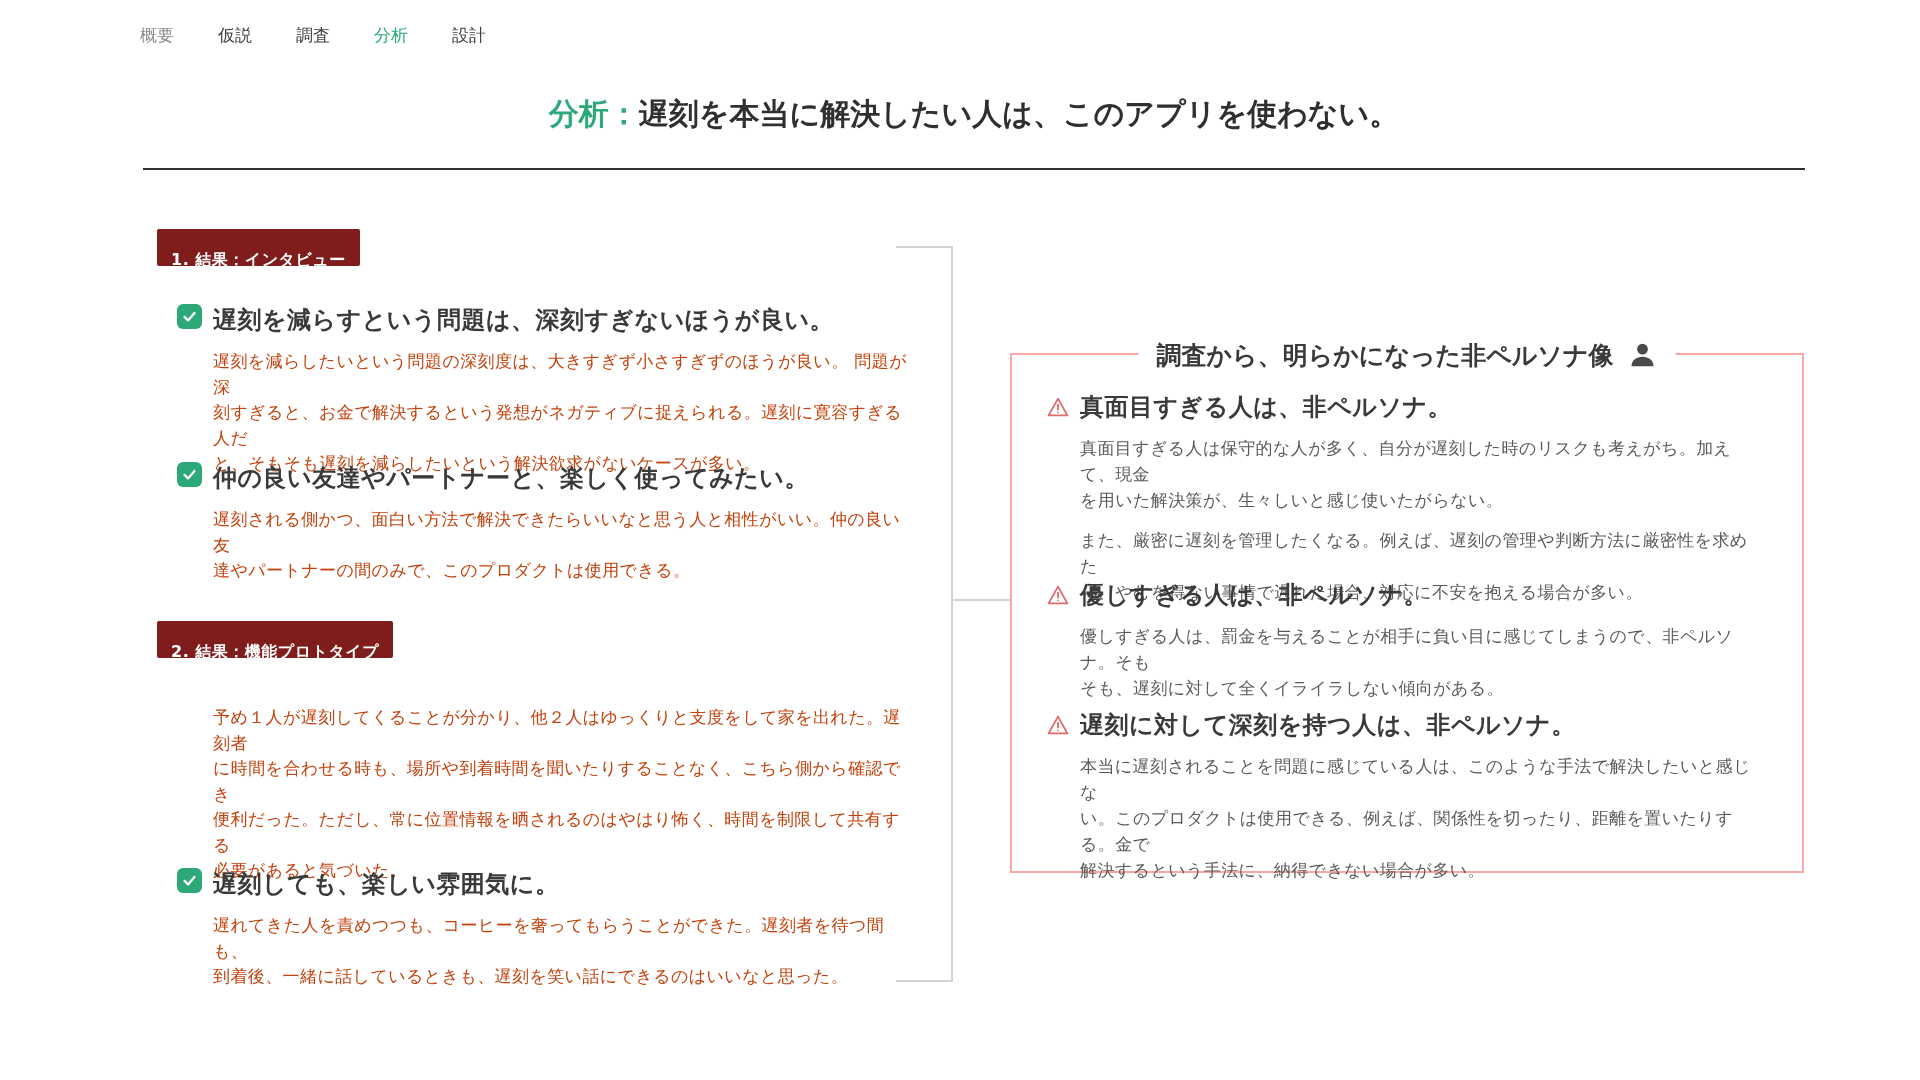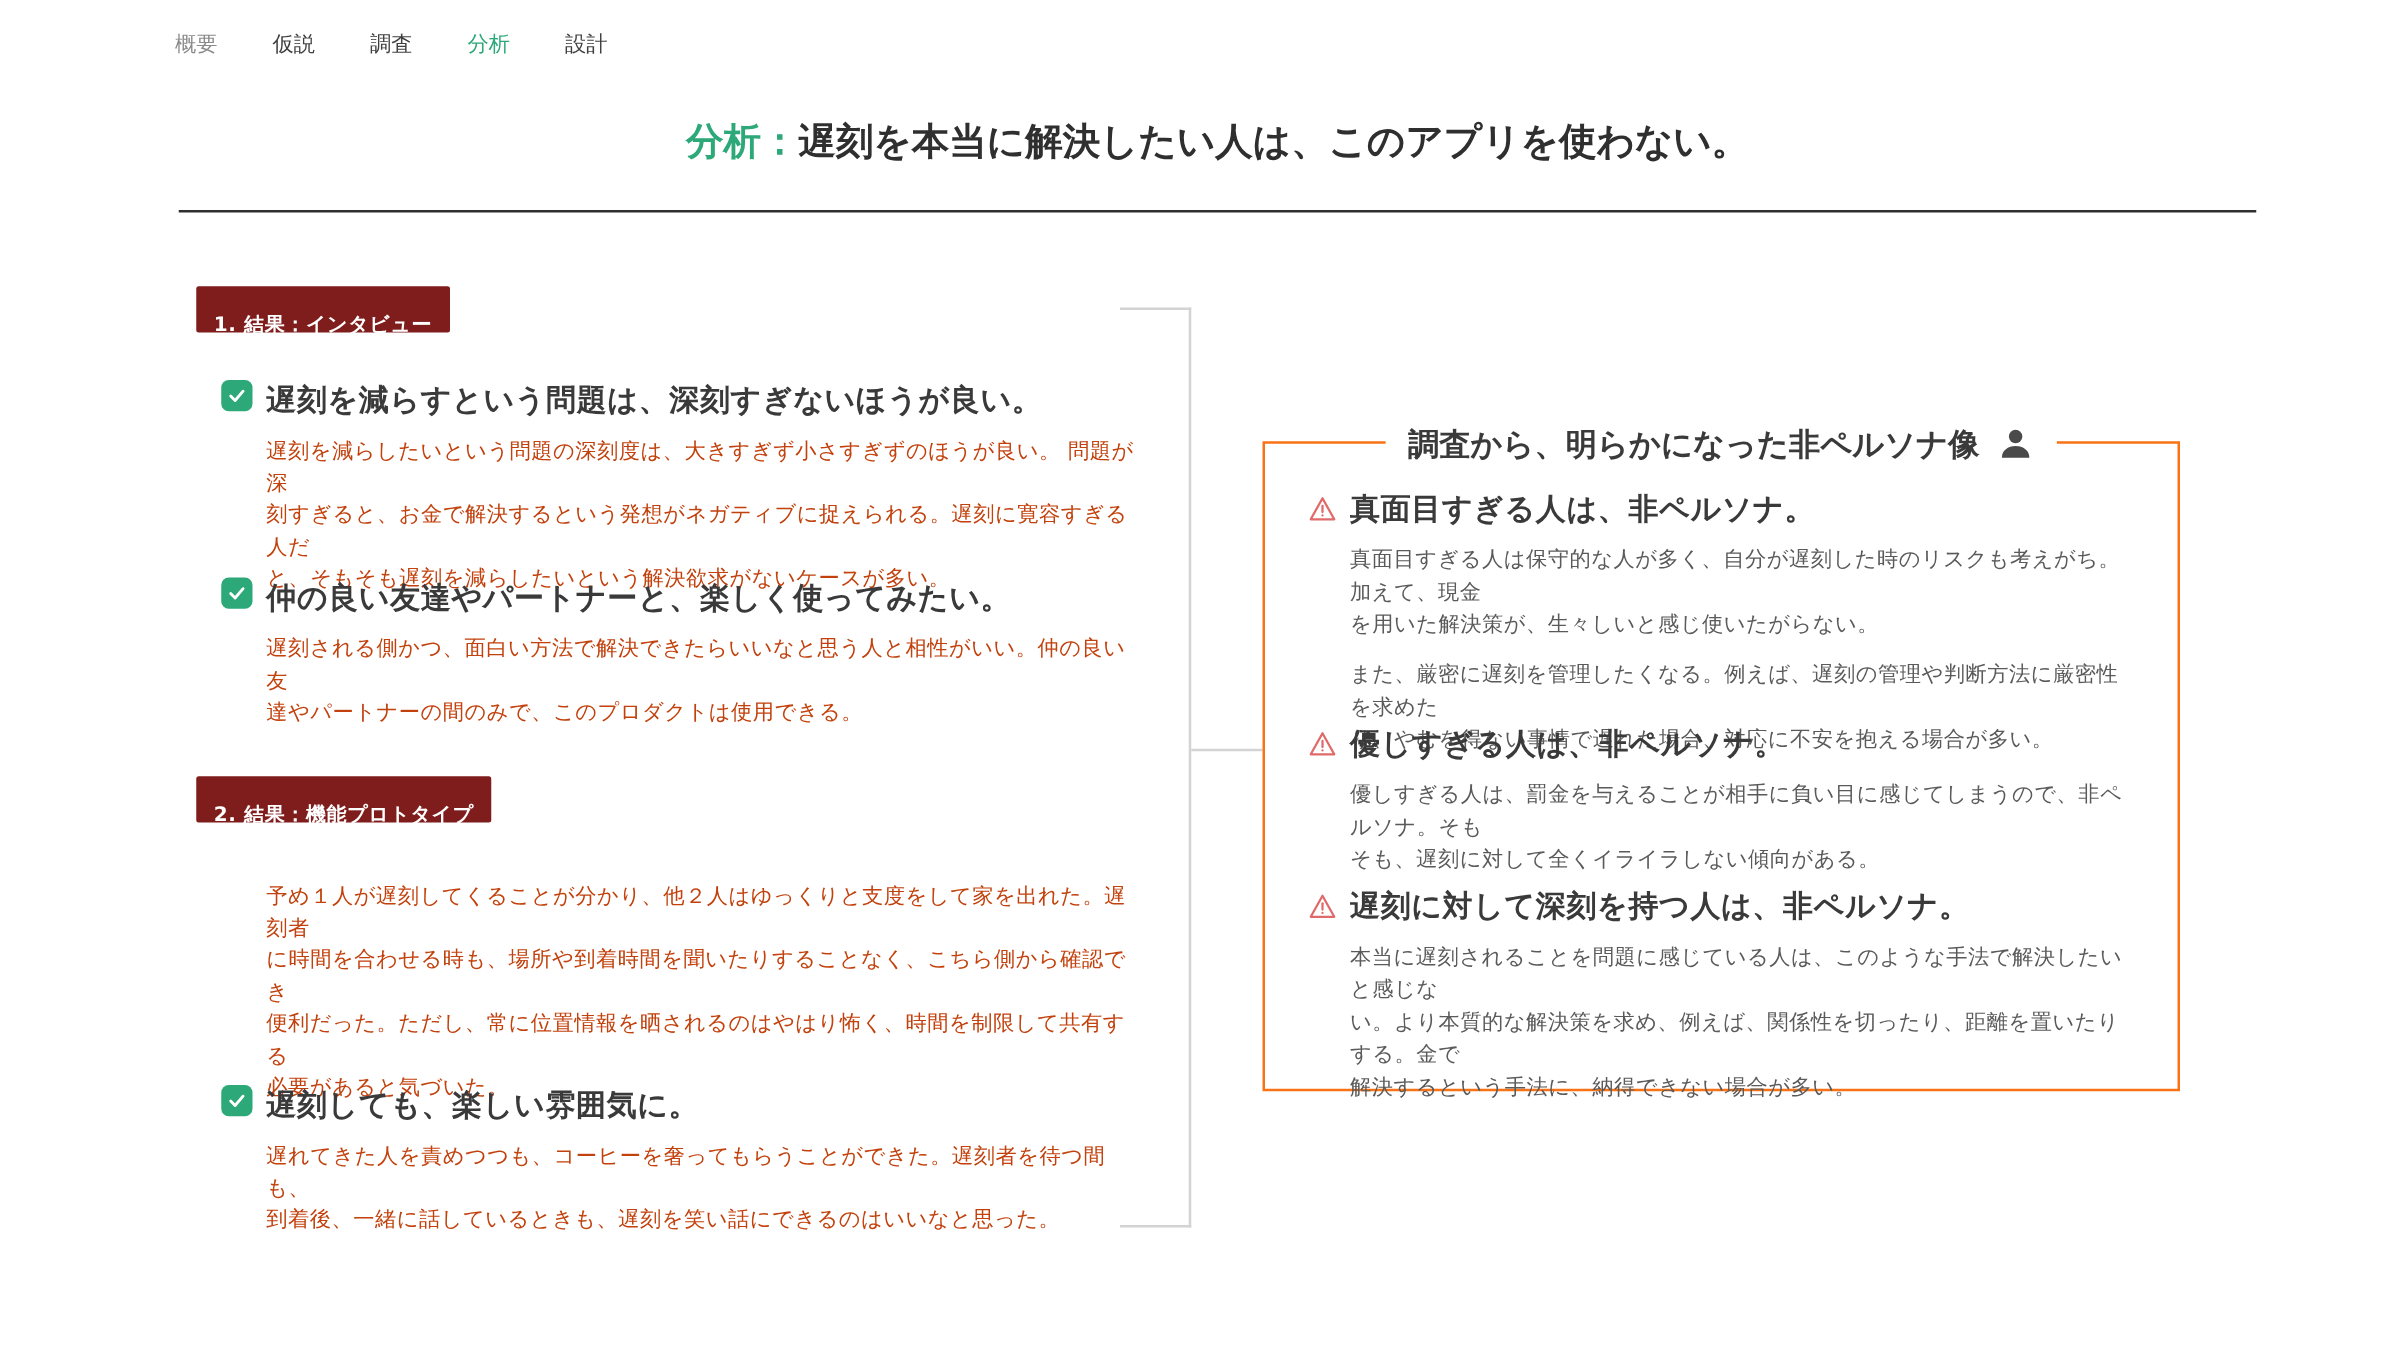--- a/index.html
+++ b/index.html
@@ -32,22 +32,22 @@
     display:flex; align-items:center; justify-content:center; }
   .checkbox svg { width:17px; height:17px; }
   .ci-head h3 { font-size:24px; font-weight:bold; color:#3a3a3a; line-height:32px; letter-spacing:0.5px; }
   .check-item p { margin:13px 0 0 36px; font-size:17px; line-height:25.5px;
     color:#c2410c; white-space:pre-line; letter-spacing:0.4px; }
 
   
   .cline { position:absolute; background:#d3d3d3; }
 
   
-  .panel { position:absolute; left:1010px; top:353px; width:734px; height:520px;
-    border:2px solid #f97316; background:#fff; }
+  .panel { position:absolute; left:1010px; top:353px; width:794px; height:520px;
+    border:2px solid #fca5a5; background:#fff; }
   .panel-title { position:absolute; top:-19px; left:50%; transform:translateX(-50%);
     background:#ffffff; padding:0 18px; display:flex; align-items:center; gap:14px;
     white-space:nowrap; height:38px; }
   .panel-title h2 { font-size:25px; font-weight:bold; color:#3a3a3a; }
   .panel-title svg { width:30px; height:30px; }
 
   .p-item { position:absolute; left:33px; right:38px; }
   .pi-head { display:flex; align-items:center; gap:10px; }
   .warn { width:25px; height:25px; flex:0 0 25px; display:flex; align-items:center; justify-content:center; }
   .warn svg { width:24px; height:24px; }
@@ -175,18 +175,18 @@
         <span class="warn">
           <svg viewBox="0 0 24 24" fill="none" stroke="#e06a6a" stroke-width="1.8" stroke-linejoin="round">
             <path d="M12 3.6 L21.4 20.4 H2.6 Z"></path>
               <line x1="12" y1="9.6" x2="12" y2="14.6" stroke-linecap="round"></line>
               <circle cx="12" cy="17.3" r="0.9" fill="#e06a6a" stroke="none"></circle>
           </svg>
         </span>
         <h3>遅刻に対して深刻を持つ人は、非ペルソナ。</h3>
       </div>
       <p>本当に遅刻されることを問題に感じている人は、このような手法で解決したいと感じな
-い。より本質的な解決策を求め、例えば、関係性を切ったり、距離を置いたりする。金で
+い。このプロダクトは使用できる、例えば、関係性を切ったり、距離を置いたりする。金で
 解決するという手法に、納得できない場合が多い。</p>
     </div>
   </section>
 
 </div>
 
 </body></html>

